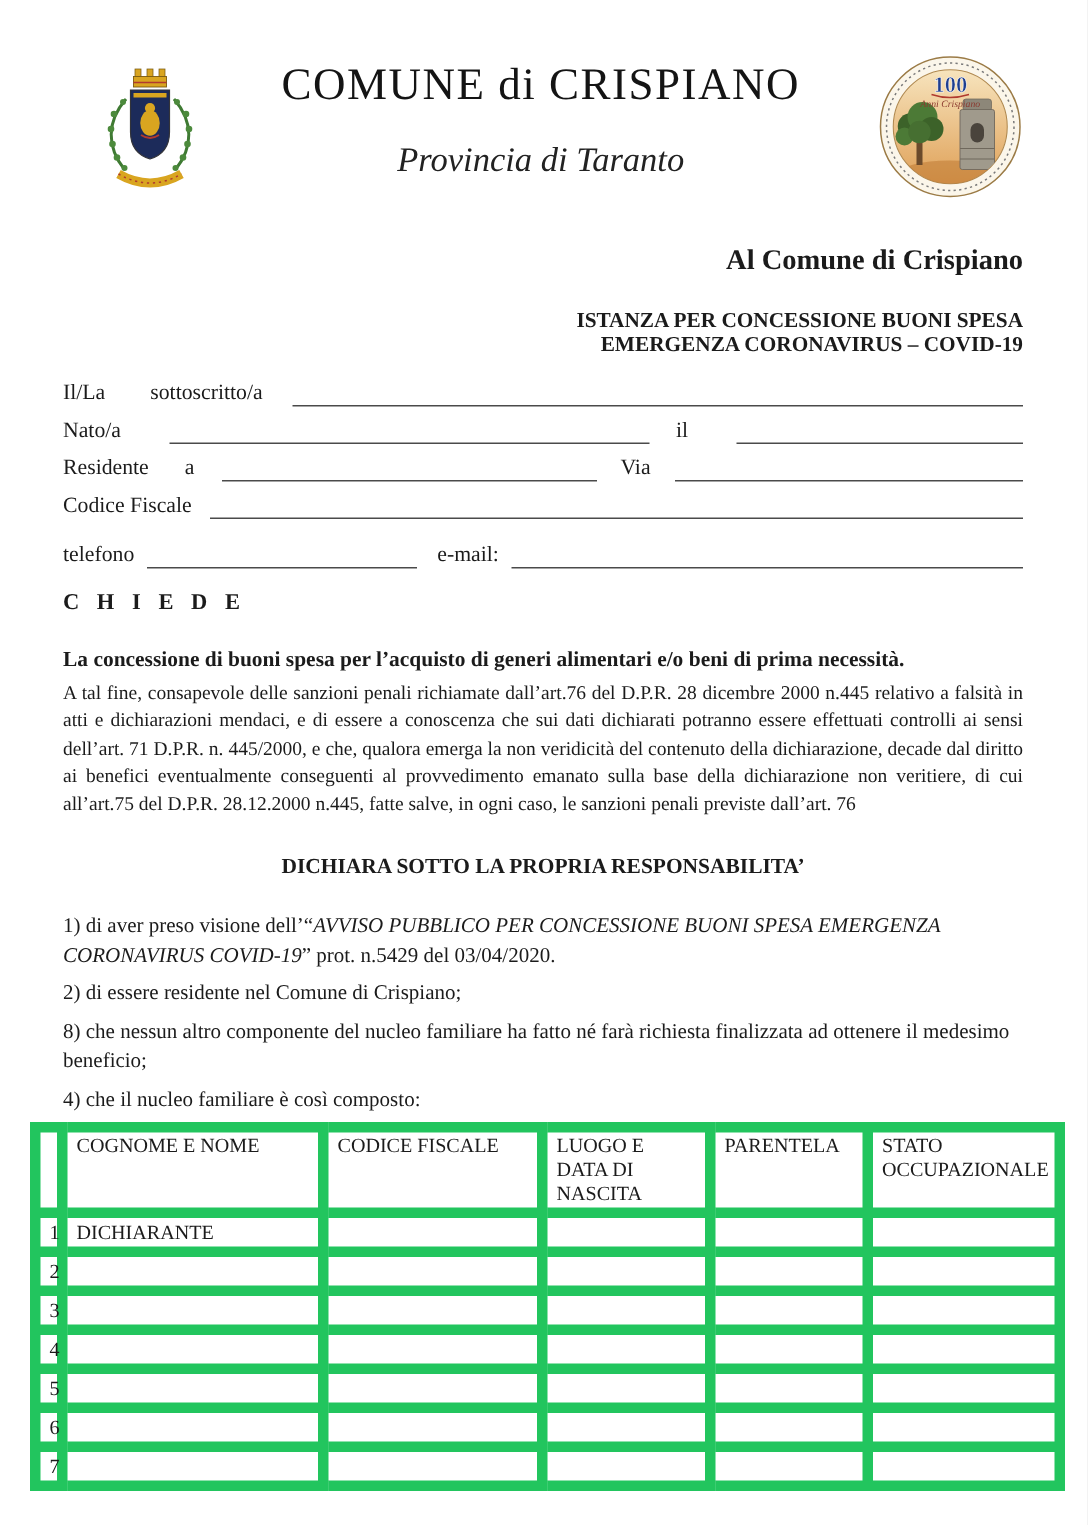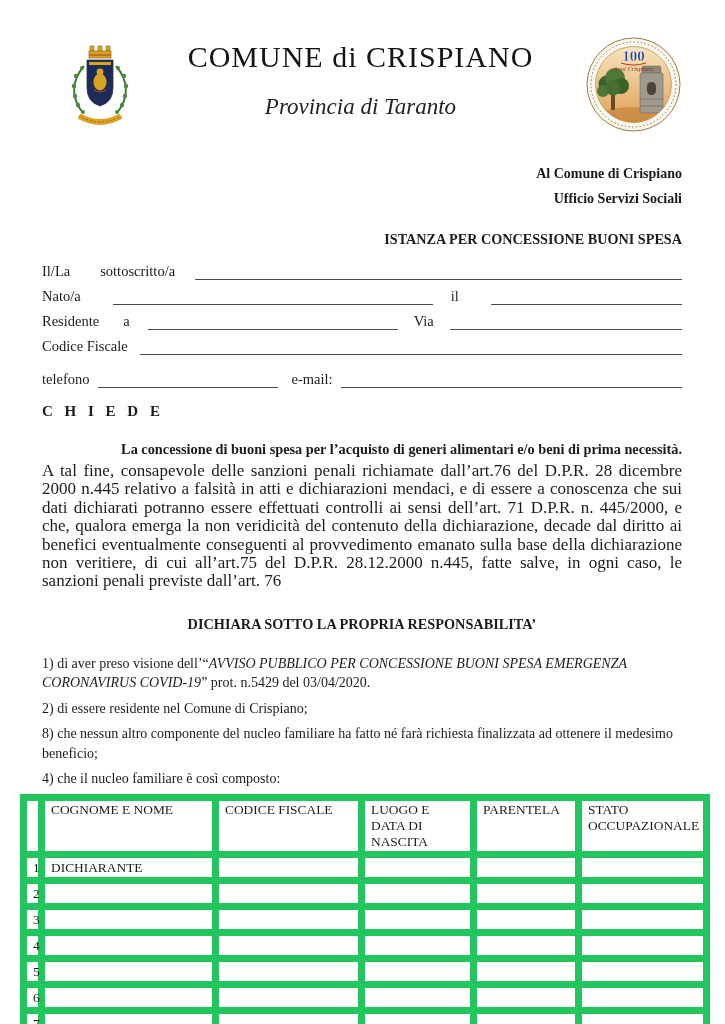--- a/index.html
+++ b/index.html
@@ -12,35 +12,35 @@
     padding:30px 43px 0 42px;
   }
   
   .header { display:flex; align-items:flex-start; margin-top:6px; }
   .crest { width:72px; height:95px; margin-left:22px; flex:0 0 auto; }
   .head-center { flex:1 1 auto; text-align:center; padding-top:4px; }
   .muni-title { font-size:30px; letter-spacing:1px; color:#141414; }
   .province { font-size:23px; font-style:italic; margin-top:20px; color:#222; }
   .cent-logo { width:97px; height:97px; flex:0 0 auto; }
   
-  .recipient { text-align:right; font-weight:bold; font-size:14px; line-height:25px; margin-top:28px; }
+  .recipient { text-align:right; font-weight:bold; font-size:19px; line-height:25px; margin-top:28px; }
   
   .doc-title { text-align:right; font-weight:bold; font-size:14.2px; line-height:16px; margin-top:20px; }
   .intro { text-align:center; font-weight:bold; font-size:13.6px; line-height:16.5px; margin-top:7px; }
   
   .form-block { margin-top:12px; font-size:14.5px; }
   .frow { display:flex; align-items:flex-end; height:21px; margin-top:4px; }
   .frow.gap { margin-top:12px; }
   .fl { border-bottom:1px solid #4a4a4a; height:18px; }
   .grow { flex:1 1 auto; }
   .lbl { white-space:nowrap;text-align:right; }
   
   .chiede { font-weight:bold; font-size:15px; letter-spacing:4px; margin-top:15px; }
-  .request { font-weight:bold; font-size:14.3px; margin-top:21px;text-align:right; }
-  .disclaimer { font-size:17px; line-height:18.4px; text-align:justify; margin-top:4px; }
+  .request { font-weight:bold; font-size:14.3px; margin-top:21px; }
+  .disclaimer { font-size:13px; line-height:18.4px; text-align:justify; margin-top:4px; }
   .dichiara { text-align:center; font-weight:bold; font-size:14.3px; margin-top:25px; }
   .item { font-size:14px; line-height:19.5px; margin-top:6px; }
   .item.first { margin-top:21px; }
   .it { font-style:italic; }
   
   table.family { border-collapse:collapse; table-layout:fixed; width:683px;
                  margin:5px 0 0 -22px; font-size:13.4px; }
   table.family th, table.family td { border:7px solid #22c55e; padding:1px 6px; vertical-align:top; text-align:left; font-weight:normal; }
   table.family th { line-height:16px; height:37px; }
   table.family td { height:21px; line-height:17px; }
@@ -123,25 +123,25 @@
         <line x1="55" y1="70" x2="78" y2="70" stroke="#6f685c" stroke-width="0.7"></line>
       </g>
       <text x="48.5" y="25" text-anchor="middle" font-family="Liberation Serif, serif" font-weight="bold" font-size="15" fill="#1e3e8f" stroke="#ffffff" stroke-width="0.35">100</text>
       <path d="M36,27 q12,4 25,0" stroke="#b03a2e" stroke-width="1" fill="none"></path>
       <text x="48.5" y="35" text-anchor="middle" font-family="Liberation Serif, serif" font-style="italic" font-size="6.5" fill="#8b3a2f">Anni Crispiano</text>
     </svg>
   </div>
 
   <div class="recipient">
     <div>Al Comune di Crispiano</div>
-    <div>Ufficio Servizi Sociali</div>
   </div>
 
   <div class="doc-title">
     <div>ISTANZA PER CONCESSIONE BUONI SPESA</div>
+    <div>EMERGENZA CORONAVIRUS – COVID-19</div>
   </div>
 
 
   <div class="form-block">
     <div class="frow">
       <span class="lbl">Il/La</span>
       <span class="lbl" style="margin-left:30px">sottoscritto/a</span>
       <span class="fl grow" style="margin-left:20px"></span>
     </div>
     <div class="frow">

